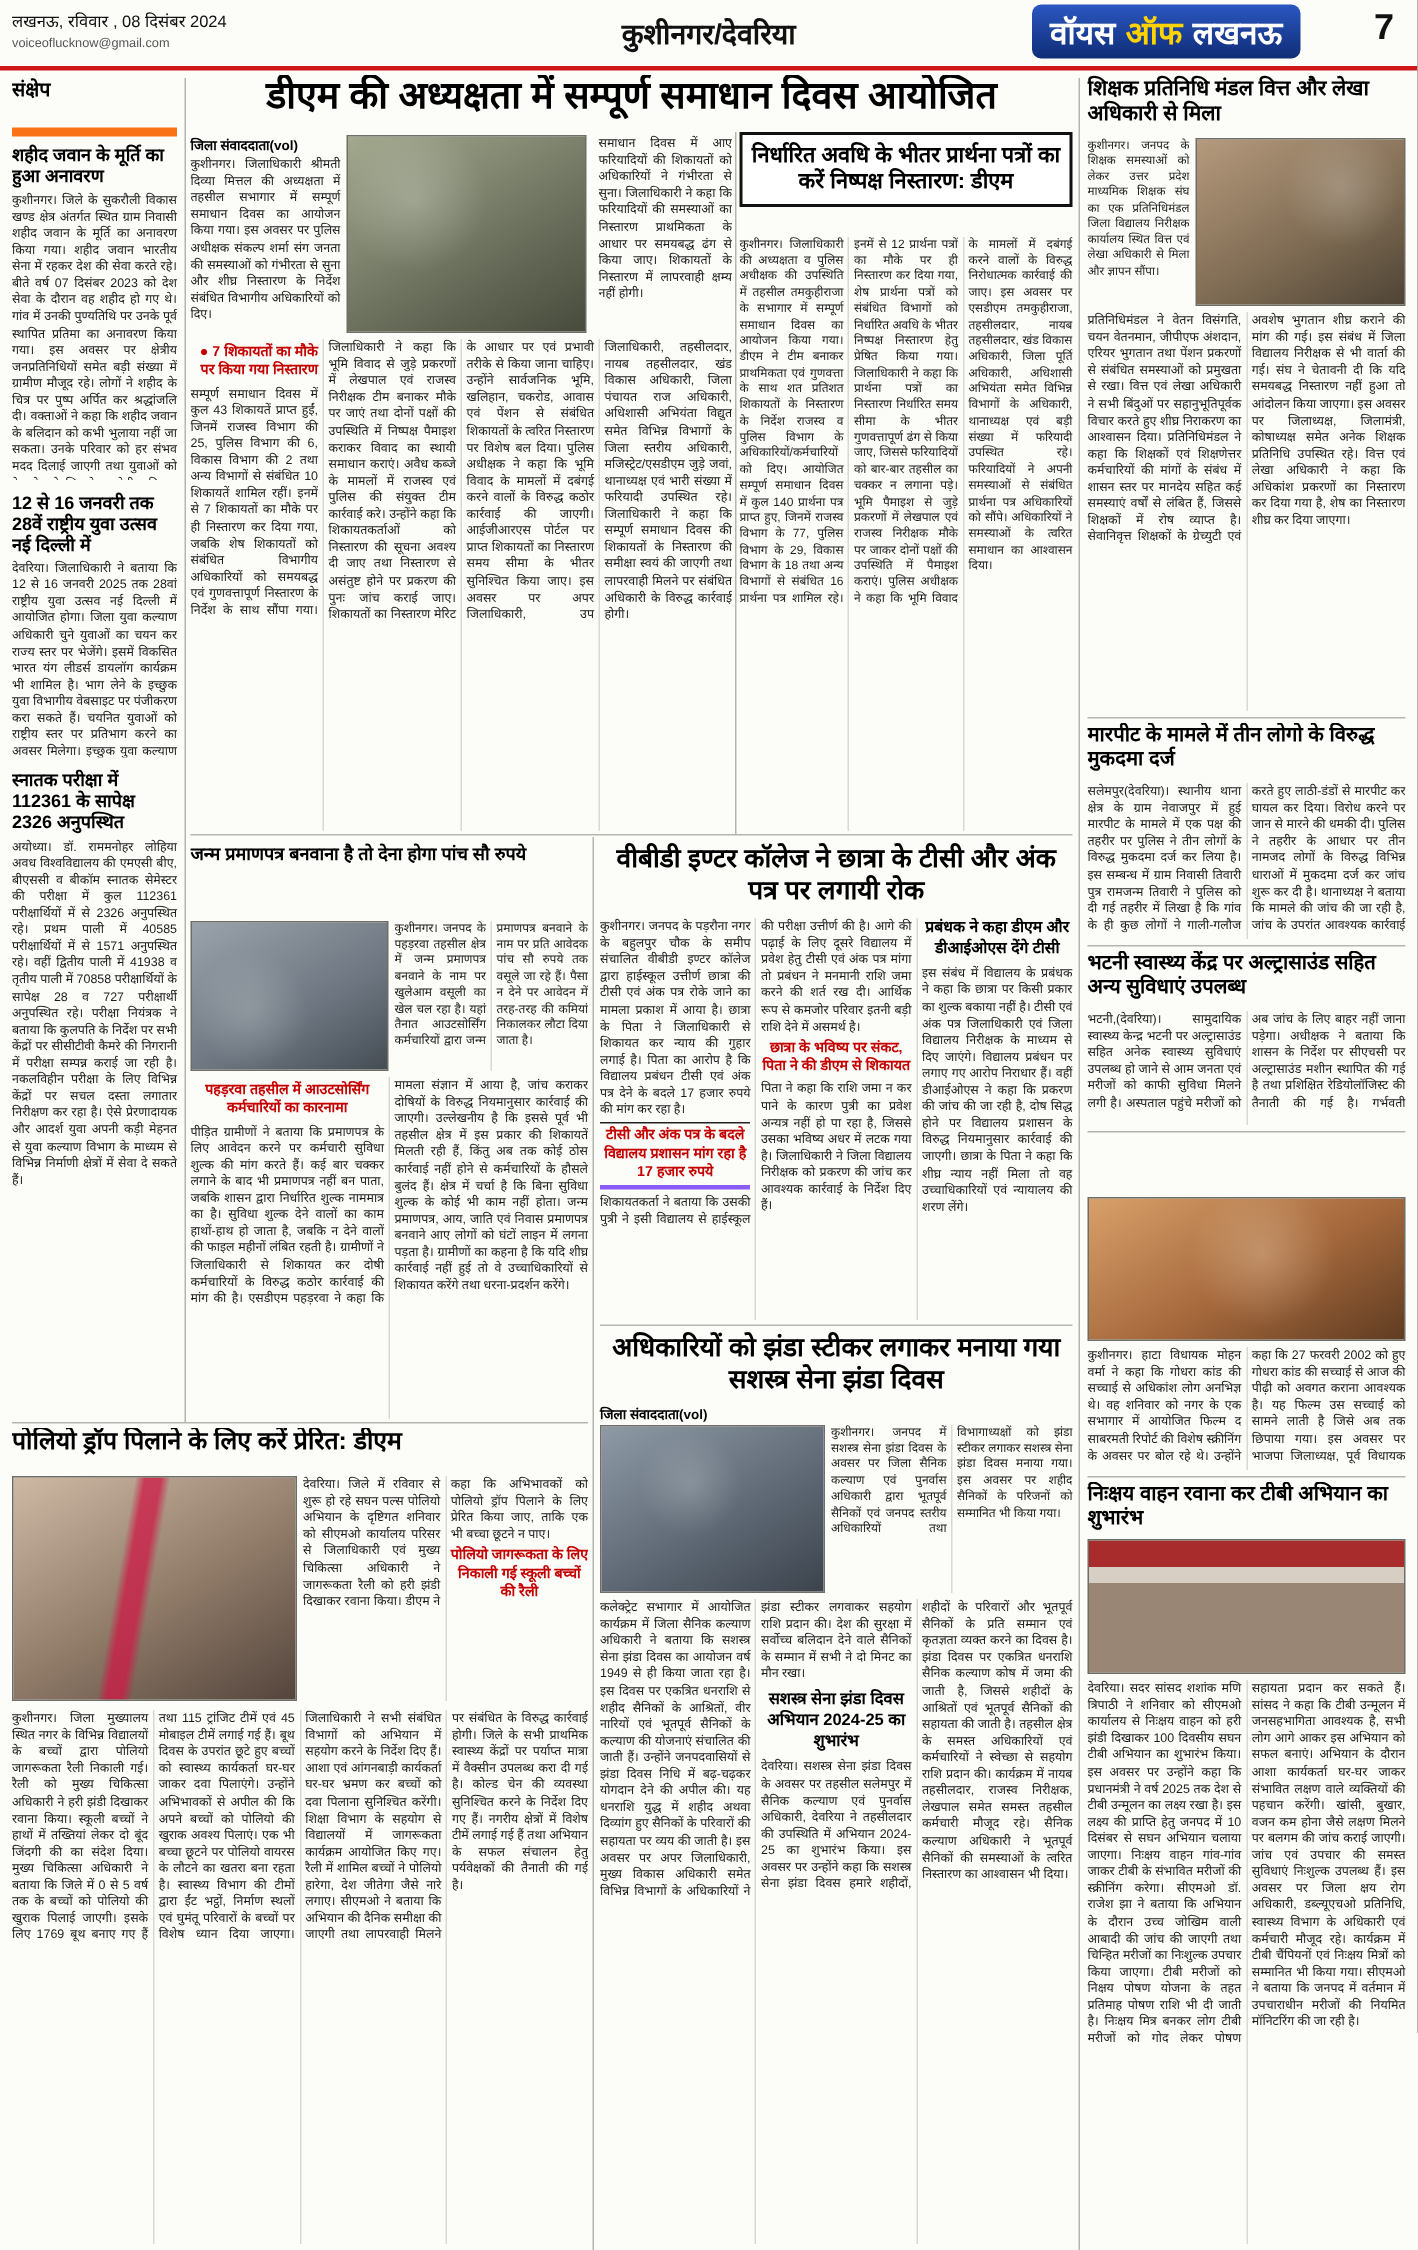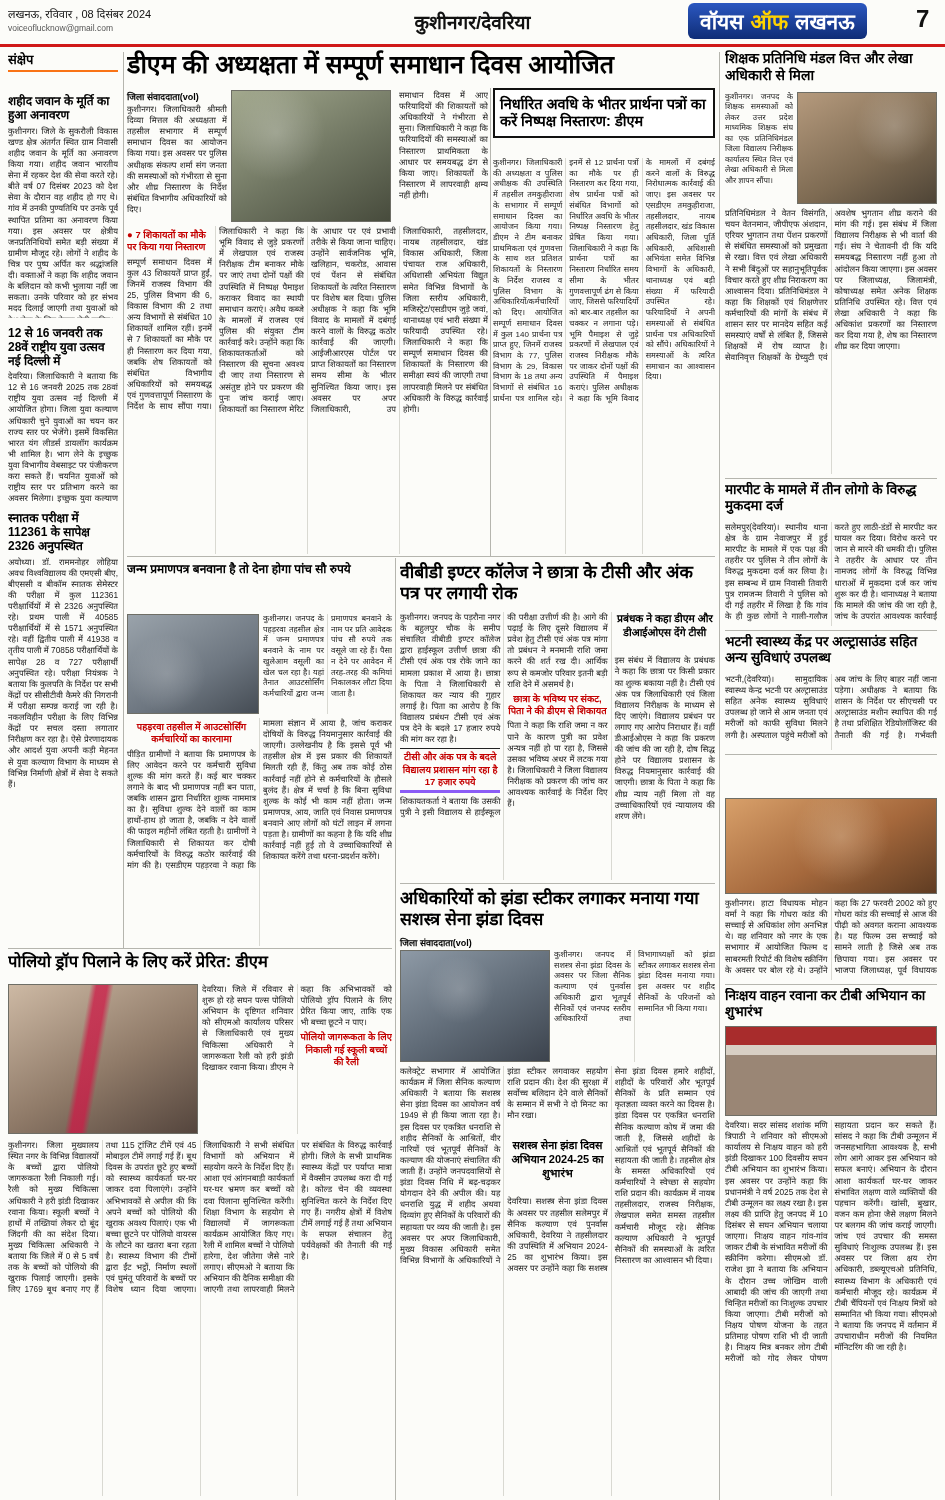--- a/index.html
+++ b/index.html
@@ -6,25 +6,25 @@
   html,body{background:#777}
   .page{position:relative;width:945px;height:1500px;margin:0 auto;background:#fcfcf9;color:#111;
         font-family:"Liberation Sans","DejaVu Sans",sans-serif;overflow:hidden}
   .abs{position:absolute}
   
   .bt{font-size:8.3px;line-height:1.34;text-align:justify;overflow:hidden;color:#1c1c1c;word-break:break-word}
   .c2{column-count:2;column-gap:7px;column-rule:1px solid #d9d9d2}
   .c3{column-count:3;column-gap:7px;column-rule:1px solid #d9d9d2}
   .c4{column-count:4;column-gap:7px;column-rule:1px solid #d9d9d2}
   .hl{font-weight:800;color:#000;line-height:1.18;overflow:hidden}
-  .ctr{}
+  .ctr{text-align:center}
   .byline{font-size:9px;font-weight:700;color:#000}
   .red-sub{color:#c40000;font-weight:800;font-size:9.5px;line-height:1.3;margin:3px 0;text-align:center}
   .ruled{border-top:1px solid #222;border-bottom:3px solid #8b5cf6;padding:2px 0}
-  .black-sub{color:#000;font-weight:800;font-size:10.5px;line-height:1.3;margin:16px 0;text-align:center}
+  .black-sub{color:#000;font-weight:800;font-size:10.5px;line-height:1.3;margin:4px 0;text-align:center}
   
   .dateline{font-size:11px;font-weight:400}
   .email{font-size:8.5px;color:#555}
   .edition{font-size:19px;font-weight:800;text-align:center}
   .masthead{display:flex;align-items:center;justify-content:center;gap:7px;height:36px;padding:0 12px;
             background:linear-gradient(180deg,#2b57c0,#0f2d77);border-radius:6px;color:#fff;
             font-weight:800;font-size:21px;white-space:nowrap}
   .masthead .mid{color:#ffd300}
   .pagenum{font-size:24px;font-weight:800}
   .rule-red{background:#d01818}
@@ -64,40 +64,40 @@
   <div class="abs vline" style="left:719px;top:52px;height:1448px"></div>
   <div class="abs hline" style="left:127px;top:556px;width:588px"></div>
   <div class="abs hline" style="left:8px;top:948px;width:384px"></div>
   <div class="abs hline" style="left:400px;top:883px;width:315px"></div>
   <div class="abs hline" style="left:725px;top:478px;width:212px"></div>
   <div class="abs hline" style="left:725px;top:630px;width:212px"></div>
   <div class="abs hline" style="left:725px;top:754px;width:212px"></div>
   <div class="abs hline" style="left:725px;top:984px;width:212px"></div>
 
   <div class="abs" style="left:8px;top:52px;width:110px;height:894px;overflow:hidden">
-    <div class="hl" style="font-size:13px;border-bottom:2px solid #f97316;padding-bottom:3px;margin-bottom:22px">संक्षेप</div>
+    <div class="hl" style="font-size:13px;border-bottom:6px solid #f97316;padding-bottom:18px;margin-bottom:5px">संक्षेप</div>
 
     <div class="hl" style="font-size:12px;margin:4px 0 3px">शहीद जवान के मूर्ति का हुआ अनावरण</div>
     <div class="bt" style="max-height:192px">कुशीनगर। जिले के सुकरौली विकास खण्ड क्षेत्र अंतर्गत स्थित ग्राम निवासी शहीद जवान के मूर्ति का अनावरण किया गया। शहीद जवान भारतीय सेना में रहकर देश की सेवा करते रहे। बीते वर्ष 07 दिसंबर 2023 को देश सेवा के दौरान वह शहीद हो गए थे। गांव में उनकी पुण्यतिथि पर उनके पूर्व स्थापित प्रतिमा का अनावरण किया गया। इस अवसर पर क्षेत्रीय जनप्रतिनिधियों समेत बड़ी संख्या में ग्रामीण मौजूद रहे। लोगों ने शहीद के चित्र पर पुष्प अर्पित कर श्रद्धांजलि दी। वक्ताओं ने कहा कि शहीद जवान के बलिदान को कभी भुलाया नहीं जा सकता। उनके परिवार को हर संभव मदद दिलाई जाएगी तथा युवाओं को देश सेवा के लिए प्रेरणा लेनी चाहिए।</div>
 
     <div class="hl" style="font-size:12px;margin:8px 0 3px">12 से 16 जनवरी तक 28वें राष्ट्रीय युवा उत्सव नई दिल्ली में</div>
     <div class="bt" style="max-height:132px">देवरिया। जिलाधिकारी ने बताया कि 12 से 16 जनवरी 2025 तक 28वां राष्ट्रीय युवा उत्सव नई दिल्ली में आयोजित होगा। जिला युवा कल्याण अधिकारी चुने युवाओं का चयन कर राज्य स्तर पर भेजेंगे। इसमें विकसित भारत यंग लीडर्स डायलॉग कार्यक्रम भी शामिल है। भाग लेने के इच्छुक युवा विभागीय वेबसाइट पर पंजीकरण करा सकते हैं। चयनित युवाओं को राष्ट्रीय स्तर पर प्रतिभाग करने का अवसर मिलेगा। इच्छुक युवा कल्याण विभाग, विकास भवन में 10 दिसंबर 2024 तक आवेदन कर सकते हैं।</div>
 
     <div class="hl" style="font-size:12px;margin:8px 0 3px">स्नातक परीक्षा में 112361 के सापेक्ष 2326 अनुपस्थित</div>
     <div class="bt" style="max-height:350px">अयोध्या। डॉ. राममनोहर लोहिया अवध विश्वविद्यालय की एमएसी बीए, बीएससी व बीकॉम स्नातक सेमेस्टर की परीक्षा में कुल 112361 परीक्षार्थियों में से 2326 अनुपस्थित रहे। प्रथम पाली में 40585 परीक्षार्थियों में से 1571 अनुपस्थित रहे। वहीं द्वितीय पाली में 41938 व तृतीय पाली में 70858 परीक्षार्थियों के सापेक्ष 28 व 727 परीक्षार्थी अनुपस्थित रहे। परीक्षा नियंत्रक ने बताया कि कुलपति के निर्देश पर सभी केंद्रों पर सीसीटीवी कैमरे की निगरानी में परीक्षा सम्पन्न कराई जा रही है। नकलविहीन परीक्षा के लिए विभिन्न केंद्रों पर सचल दस्ता लगातार निरीक्षण कर रहा है। ऐसे प्रेरणादायक और आदर्श युवा अपनी कड़ी मेहनत से युवा कल्याण विभाग के माध्यम से विभिन्न निर्माणी क्षेत्रों में सेवा दे सकते हैं।</div>
   </div>
 
   <div class="abs hl ctr" style="left:127px;top:50px;width:588px;height:34px;font-size:25px">डीएम की अध्यक्षता में सम्पूर्ण समाधान दिवस आयोजित</div>
   <div class="abs byline" style="left:127px;top:90px;width:100px">जिला संवाददाता(vol)</div>
   <div class="abs bt" style="left:127px;top:104px;width:100px;height:118px">कुशीनगर। जिलाधिकारी श्रीमती दिव्या मित्तल की अध्यक्षता में तहसील सभागार में सम्पूर्ण समाधान दिवस का आयोजन किया गया। इस अवसर पर पुलिस अधीक्षक संकल्प शर्मा संग जनता की समस्याओं को गंभीरता से सुना और शीघ्र निस्तारण के निर्देश संबंधित विभागीय अधिकारियों को दिए।</div>
   <div class="abs photo ph-lead" style="left:231px;top:90px;width:160px;height:132px"></div>
   <div class="abs bt" style="left:399px;top:90px;width:89px;height:132px">समाधान दिवस में आए फरियादियों की शिकायतों को अधिकारियों ने गंभीरता से सुना। जिलाधिकारी ने कहा कि फरियादियों की समस्याओं का निस्तारण प्राथमिकता के आधार पर समयबद्ध ढंग से किया जाए। शिकायतों के निस्तारण में लापरवाही क्षम्य नहीं होगी।</div>
   <div class="abs" style="left:127px;top:226px;width:361px;height:328px;overflow:hidden">
     <div class="bt c4" style="height:328px">
-      <div class="red-sub" style="text-align:left">● 7 शिकायतों का मौके पर किया गया निस्तारण</div>
+      <div class="red-sub" style="text-align:right">● 7 शिकायतों का मौके पर किया गया निस्तारण</div>
       <span>सम्पूर्ण समाधान दिवस में कुल 43 शिकायतें प्राप्त हुईं, जिनमें राजस्व विभाग की 25, पुलिस विभाग की 6, विकास विभाग की 2 तथा अन्य विभागों से संबंधित 10 शिकायतें शामिल रहीं। इनमें से 7 शिकायतों का मौके पर ही निस्तारण कर दिया गया, जबकि शेष शिकायतों को संबंधित विभागीय अधिकारियों को समयबद्ध एवं गुणवत्तापूर्ण निस्तारण के निर्देश के साथ सौंपा गया। जिलाधिकारी ने कहा कि भूमि विवाद से जुड़े प्रकरणों में लेखपाल एवं राजस्व निरीक्षक टीम बनाकर मौके पर जाएं तथा दोनों पक्षों की उपस्थिति में निष्पक्ष पैमाइश कराकर विवाद का स्थायी समाधान कराएं। अवैध कब्जे के मामलों में राजस्व एवं पुलिस की संयुक्त टीम कार्रवाई करे। उन्होंने कहा कि शिकायतकर्ताओं को निस्तारण की सूचना अवश्य दी जाए तथा निस्तारण से असंतुष्ट होने पर प्रकरण की पुनः जांच कराई जाए। शिकायतों का निस्तारण मेरिट के आधार पर एवं प्रभावी तरीके से किया जाना चाहिए। उन्होंने सार्वजनिक भूमि, खलिहान, चकरोड, आवास एवं पेंशन से संबंधित शिकायतों के त्वरित निस्तारण पर विशेष बल दिया। पुलिस अधीक्षक ने कहा कि भूमि विवाद के मामलों में दबंगई करने वालों के विरुद्ध कठोर कार्रवाई की जाएगी। आईजीआरएस पोर्टल पर प्राप्त शिकायतों का निस्तारण समय सीमा के भीतर सुनिश्चित किया जाए। इस अवसर पर अपर जिलाधिकारी, उप जिलाधिकारी, तहसीलदार, नायब तहसीलदार, खंड विकास अधिकारी, जिला पंचायत राज अधिकारी, अधिशासी अभियंता विद्युत समेत विभिन्न विभागों के जिला स्तरीय अधिकारी, मजिस्ट्रेट/एसडीएम जुड़े जवां, थानाध्यक्ष एवं भारी संख्या में फरियादी उपस्थित रहे। जिलाधिकारी ने कहा कि सम्पूर्ण समाधान दिवस की शिकायतों के निस्तारण की समीक्षा स्वयं की जाएगी तथा लापरवाही मिलने पर संबंधित अधिकारी के विरुद्ध कार्रवाई होगी।</span>
     </div>
   </div>
 
   <div class="abs boxed-head hl ctr" style="left:493px;top:88px;width:222px;font-size:14.5px">निर्धारित अवधि के भीतर प्रार्थना पत्रों का करें निष्पक्ष निस्तारण: डीएम</div>
   <div class="abs bt c3" style="left:493px;top:158px;width:222px;height:396px;font-size:8px">कुशीनगर। जिलाधिकारी की अध्यक्षता व पुलिस अधीक्षक की उपस्थिति में तहसील तमकुहीराजा के सभागार में सम्पूर्ण समाधान दिवस का आयोजन किया गया। डीएम ने टीम बनाकर प्राथमिकता एवं गुणवत्ता के साथ शत प्रतिशत शिकायतों के निस्तारण के निर्देश राजस्व व पुलिस विभाग के अधिकारियों/कर्मचारियों को दिए। आयोजित सम्पूर्ण समाधान दिवस में कुल 140 प्रार्थना पत्र प्राप्त हुए, जिनमें राजस्व विभाग के 77, पुलिस विभाग के 29, विकास विभाग के 18 तथा अन्य विभागों से संबंधित 16 प्रार्थना पत्र शामिल रहे। इनमें से 12 प्रार्थना पत्रों का मौके पर ही निस्तारण कर दिया गया, शेष प्रार्थना पत्रों को संबंधित विभागों को निर्धारित अवधि के भीतर निष्पक्ष निस्तारण हेतु प्रेषित किया गया। जिलाधिकारी ने कहा कि प्रार्थना पत्रों का निस्तारण निर्धारित समय सीमा के भीतर गुणवत्तापूर्ण ढंग से किया जाए, जिससे फरियादियों को बार-बार तहसील का चक्कर न लगाना पड़े। भूमि पैमाइश से जुड़े प्रकरणों में लेखपाल एवं राजस्व निरीक्षक मौके पर जाकर दोनों पक्षों की उपस्थिति में पैमाइश कराएं। पुलिस अधीक्षक ने कहा कि भूमि विवाद के मामलों में दबंगई करने वालों के विरुद्ध निरोधात्मक कार्रवाई की जाए। इस अवसर पर एसडीएम तमकुहीराजा, तहसीलदार, नायब तहसीलदार, खंड विकास अधिकारी, जिला पूर्ति अधिकारी, अधिशासी अभियंता समेत विभिन्न विभागों के अधिकारी, थानाध्यक्ष एवं बड़ी संख्या में फरियादी उपस्थित रहे। फरियादियों ने अपनी समस्याओं से संबंधित प्रार्थना पत्र अधिकारियों को सौंपे। अधिकारियों ने समस्याओं के त्वरित समाधान का आश्वासन दिया।</div>
 
   <div class="abs hl" style="left:127px;top:562px;width:265px;height:46px;font-size:12px">जन्म प्रमाणपत्र बनवाना है तो देना होगा पांच सौ रुपये</div>
   <div class="abs photo ph-birth" style="left:127px;top:614px;width:132px;height:100px"></div>
   <div class="abs bt c2" style="left:263px;top:614px;width:129px;height:100px;font-size:8px">कुशीनगर। जनपद के पहड़रवा तहसील क्षेत्र में जन्म प्रमाणपत्र बनवाने के नाम पर खुलेआम वसूली का खेल चल रहा है। यहां तैनात आउटसोर्सिंग कर्मचारियों द्वारा जन्म प्रमाणपत्र बनवाने के नाम पर प्रति आवेदक पांच सौ रुपये तक वसूले जा रहे हैं। पैसा न देने पर आवेदन में तरह-तरह की कमियां निकालकर लौटा दिया जाता है।</div>

